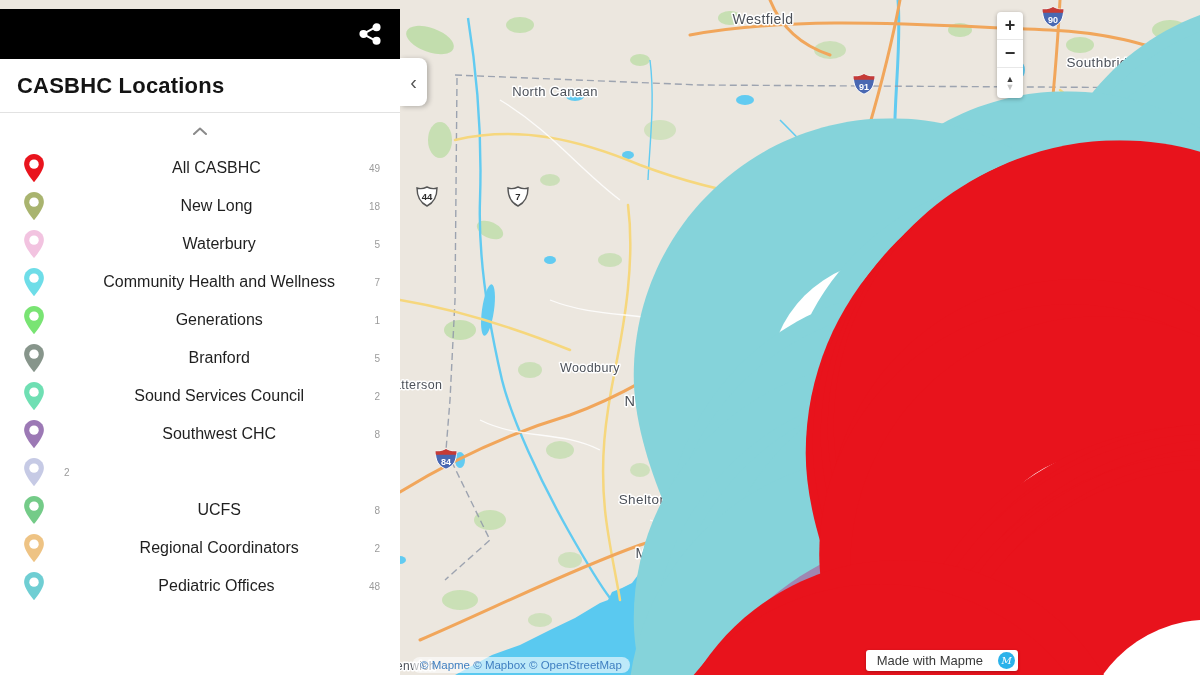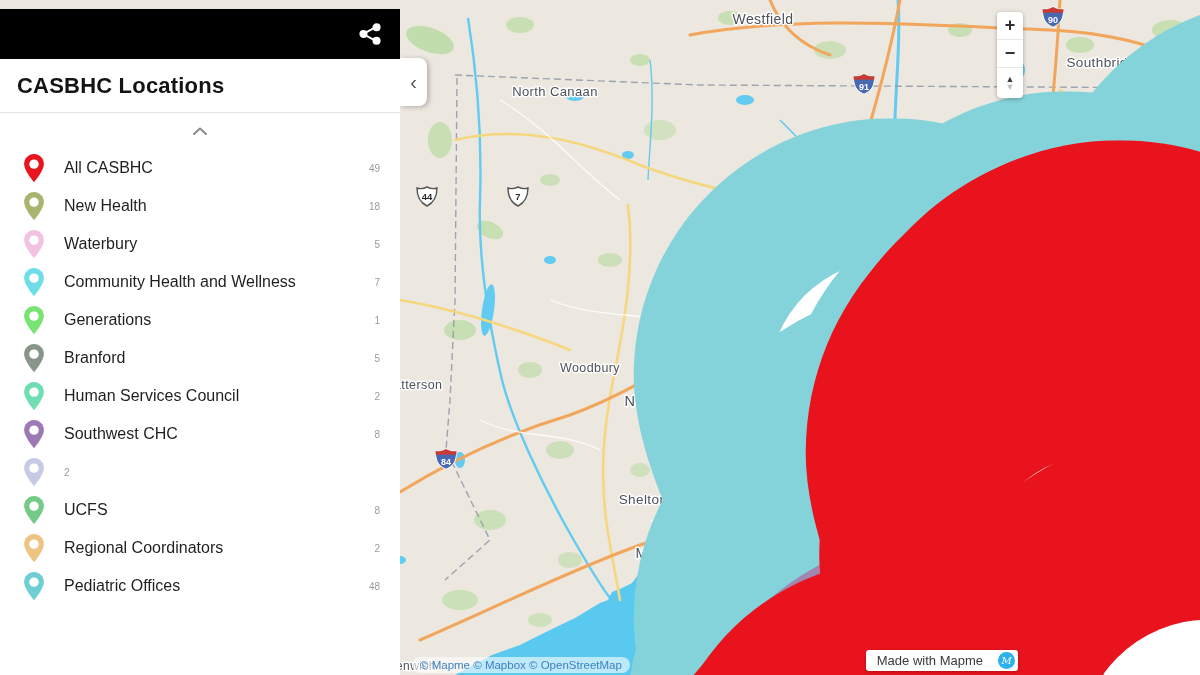--- a/index.html
+++ b/index.html
@@ -6,21 +6,21 @@
   .stage{position:relative;width:1200px;height:675px;overflow:hidden;
          font-family:"Liberation Sans",sans-serif;background:#ece7df;}
 
   
   .sidebar{position:absolute;left:0;top:9px;width:400px;height:675px;background:#fff;z-index:3;}
   .topbar{height:50px;background:#000;display:flex;align-items:center;justify-content:flex-end;padding-right:18px;}
   .titlebar{height:53px;display:flex;align-items:center;padding:0 17px;border-bottom:1px solid #e2e2e2;}
   .titlebar h1{margin:0;font-size:22px;font-weight:bold;color:#141414;letter-spacing:.2px;}
   .collapse-row{height:36px;display:flex;align-items:center;justify-content:center;cursor:pointer;}
   .items{}
-  .item{height:38px;display:flex;align-items:center;padding:0 20px 0 24px;cursor:pointer;}
+  .item{height:38px;display:flex;align-items:center;padding:0 20px 0 24px;cursor:pointer;text-align:center;}
   .item .pin-ic{width:20px;height:28px;margin-right:20px;flex:0 0 auto;}
   .item .lab{flex:1;font-size:16px;color:#1f1f1f;white-space:nowrap;overflow:hidden;}
   .item .cnt{font-size:10px;color:#9b9b9b;}
   .side-tab{position:absolute;left:400px;top:58px;width:27px;height:48px;background:#fff;
             border-radius:0 8px 8px 0;box-shadow:2px 1px 5px rgba(0,0,0,.25);z-index:2;
             display:flex;align-items:center;justify-content:center;color:#555;font-size:20px;cursor:pointer;}
 
   
   .map{position:absolute;left:400px;top:0;width:635px;height:675px;background:#ece7df;}
   .map svg{display:block;}
@@ -85,21 +85,21 @@
           <svg class="pin-ic" viewBox="0 0 24 34">
        <use href="#pin" fill="#e9141d"></use>
           </svg>
      <span class="lab">All CASBHC</span>
      <span class="cnt">49</span>
         </div>
         <div class="item">
           <svg class="pin-ic" viewBox="0 0 24 34">
        <use href="#pin" fill="#a9b46f"></use>
           </svg>
-     <span class="lab">New Health</span>
+     <span class="lab">New Long</span>
      <span class="cnt">18</span>
         </div>
         <div class="item">
           <svg class="pin-ic" viewBox="0 0 24 34">
        <use href="#pin" fill="#f2c3e0"></use>
           </svg>
      <span class="lab">Waterbury</span>
      <span class="cnt">5</span>
         </div>
         <div class="item">
@@ -120,21 +120,21 @@
           <svg class="pin-ic" viewBox="0 0 24 34">
        <use href="#pin" fill="#87958b"></use>
           </svg>
      <span class="lab">Branford</span>
      <span class="cnt">5</span>
         </div>
         <div class="item">
           <svg class="pin-ic" viewBox="0 0 24 34">
        <use href="#pin" fill="#6fdfb3"></use>
           </svg>
-     <span class="lab">Human Services Council</span>
+     <span class="lab">Sound Services Council</span>
      <span class="cnt">2</span>
         </div>
         <div class="item">
           <svg class="pin-ic" viewBox="0 0 24 34">
        <use href="#pin" fill="#9c79b5"></use>
           </svg>
      <span class="lab">Southwest CHC</span>
      <span class="cnt">8</span>
         </div>
         <div class="item">

